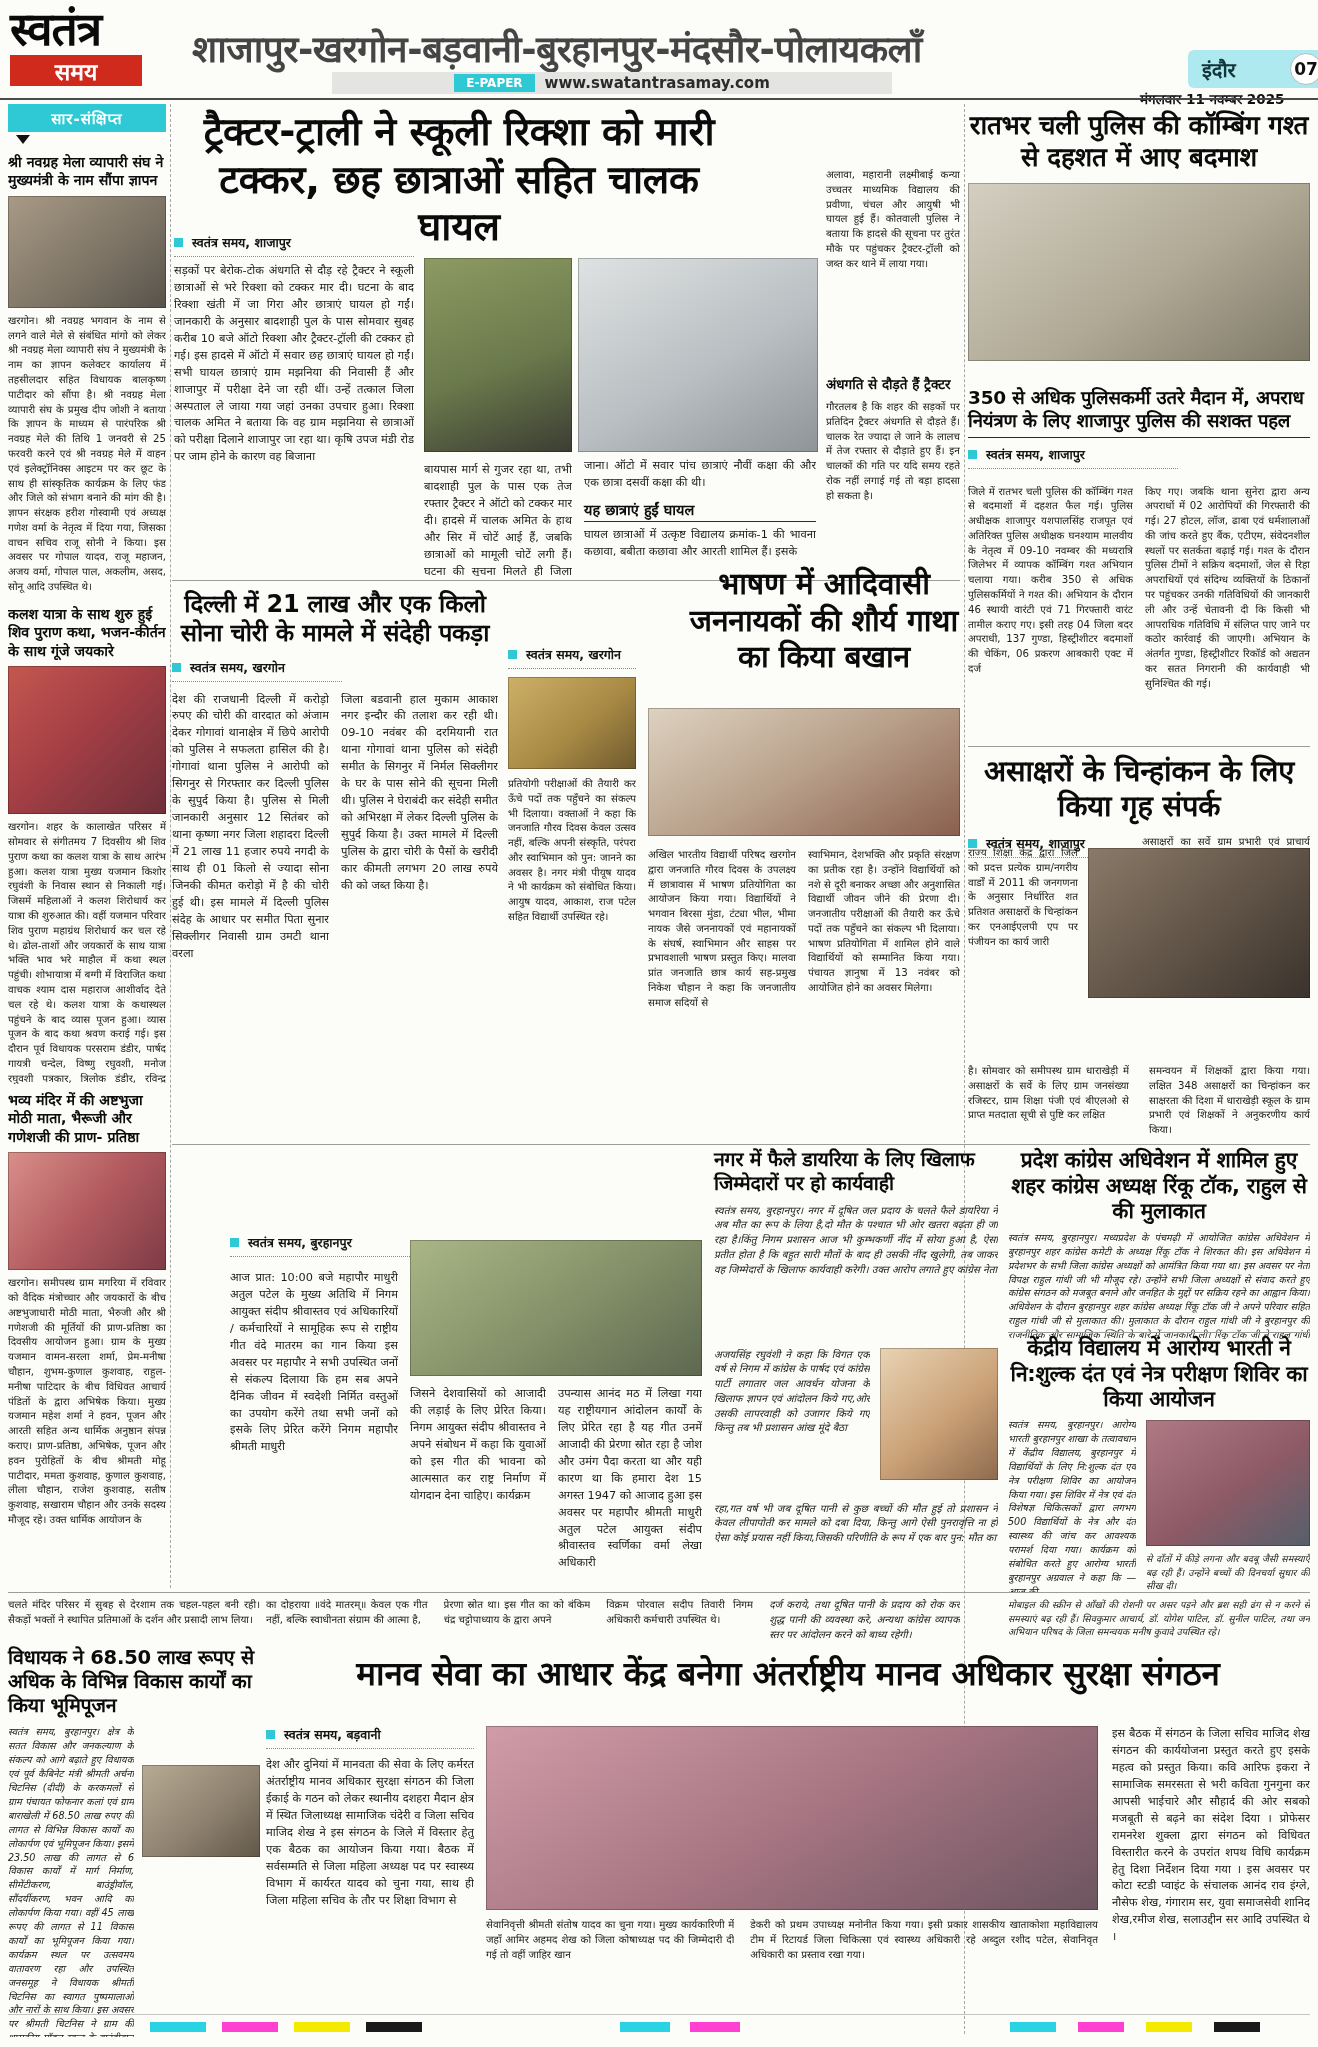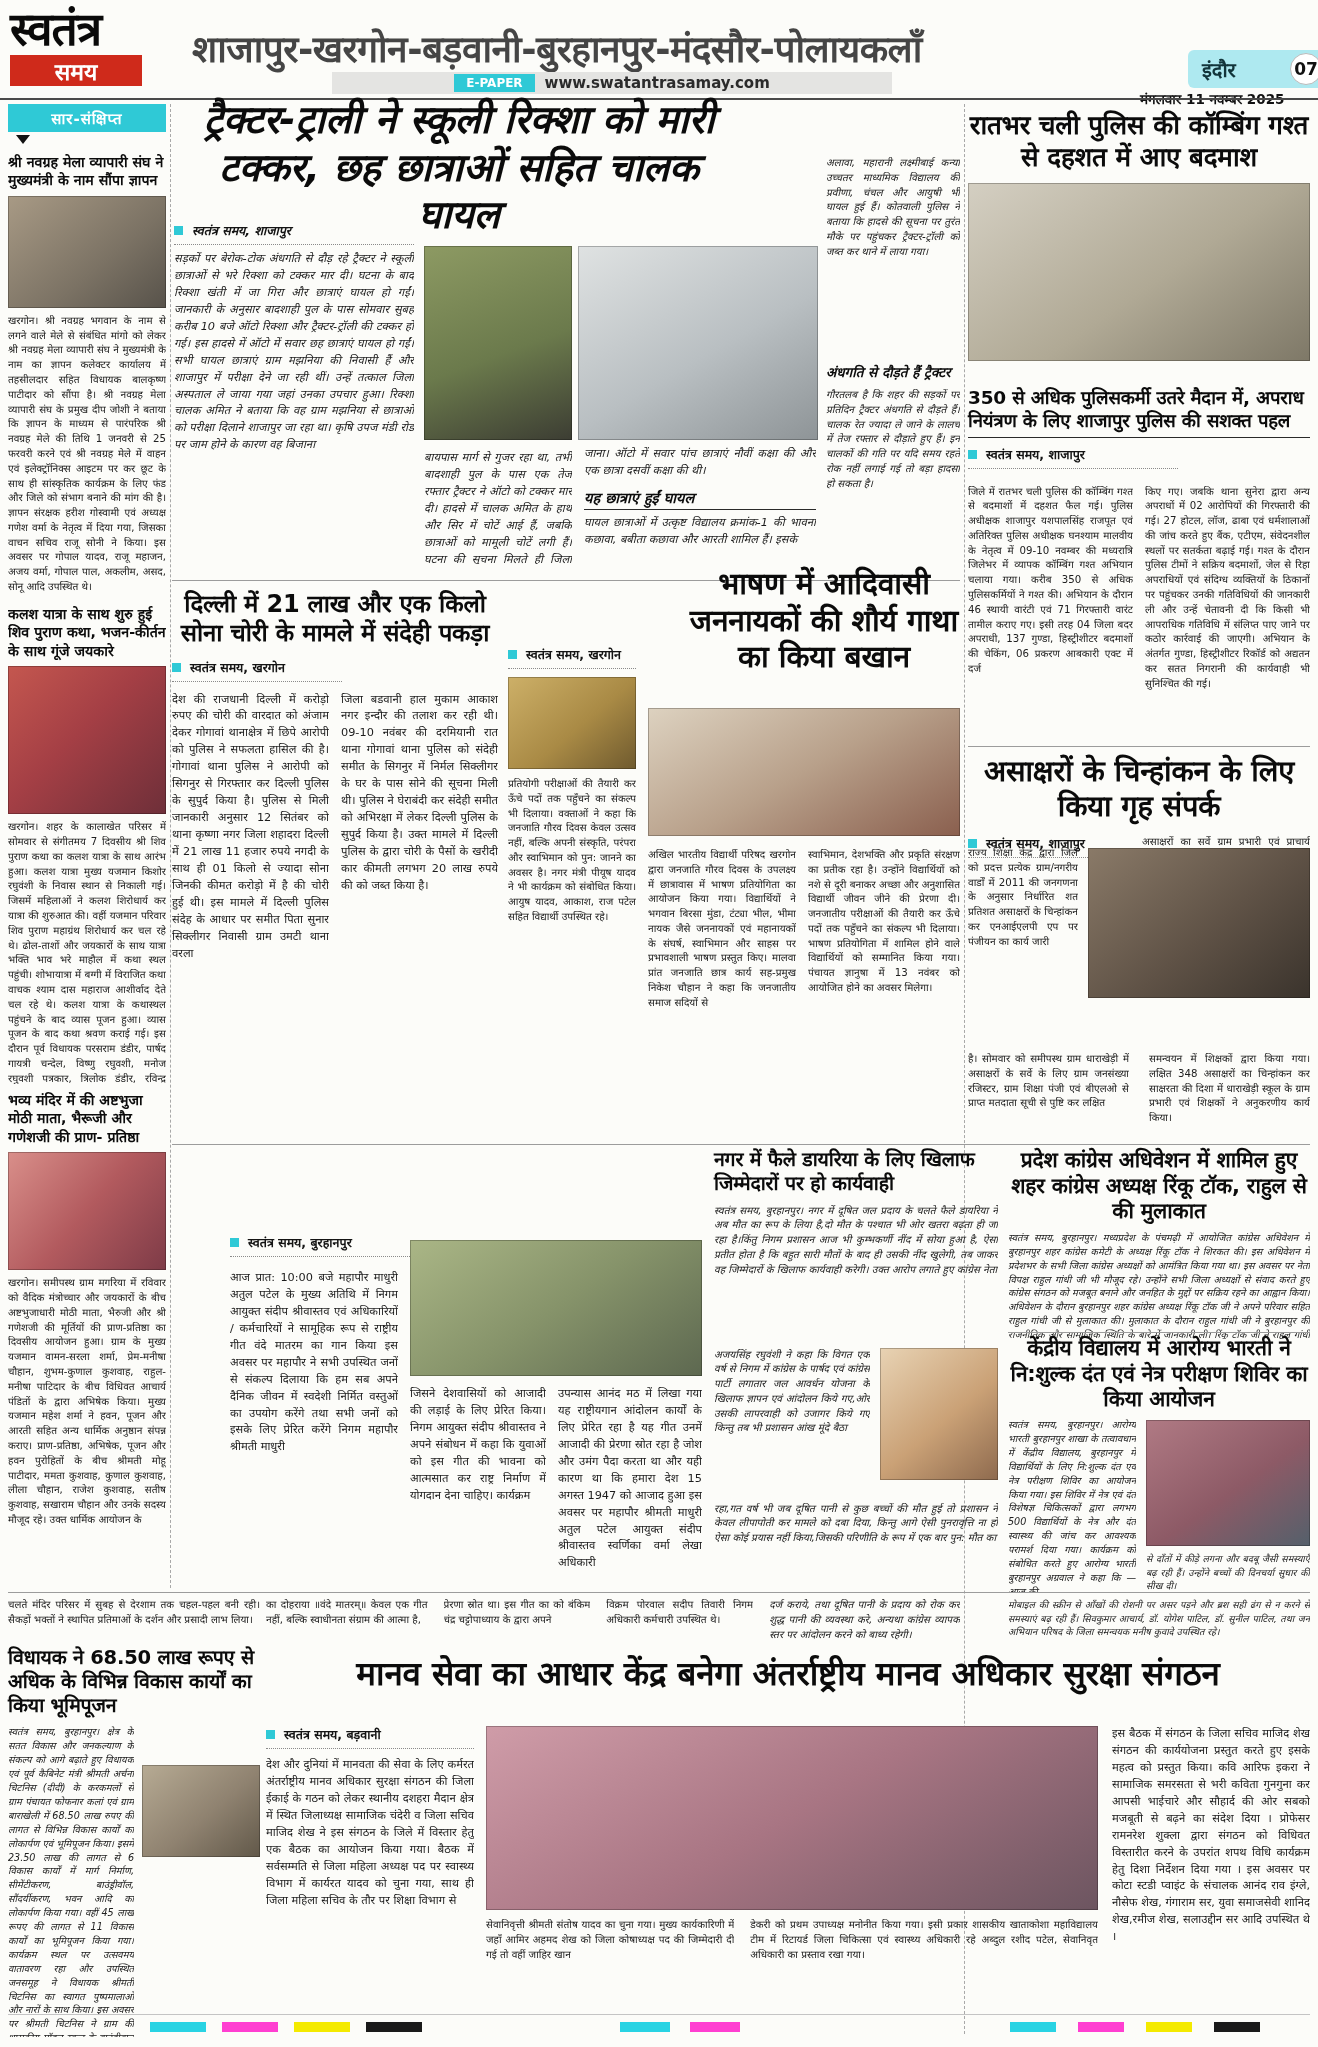--- a/index.html
+++ b/index.html
@@ -77,21 +77,21 @@
     </div>
 
     <div style="height:520px;overflow:hidden;">
       <div class="sb-title">भव्य मंदिर में की अष्टभुजा मोठी माता, भैरूजी और गणेशजी की प्राण- प्रतिष्ठा</div>
       <div class="photo" style="width:100%;height:118px;background:linear-gradient(130deg,#d98f8a,#b25a5e 50%,#7e3b47);"></div>
       <div class="bodysm" style="margin-top:6px;">खरगोन। समीपस्थ ग्राम मगरिया में रविवार को वैदिक मंत्रोच्चार और जयकारों के बीच अष्टभुजाधारी मोठी माता, भैरुजी और श्री गणेशजी की मूर्तियों की प्राण-प्रतिष्ठा का दिवसीय आयोजन हुआ। ग्राम के मुख्य यजमान वामन-सरला शर्मा, प्रेम-मनीषा चौहान, शुभम-कुणाल कुशवाह, राहुल-मनीषा पाटिदार के बीच विधिवत आचार्य पंडितों के द्वारा अभिषेक किया। मुख्य यजमान महेश शर्मा ने हवन, पूजन और आरती सहित अन्य धार्मिक अनुष्ठान संपन्न कराए। प्राण-प्रतिष्ठा, अभिषेक, पूजन और हवन पुरोहितों के बीच श्रीमती मोहू पाटीदार, ममता कुशवाह, कुणाल कुशवाह, लीला चौहान, राजेश कुशवाह, सतीष कुशवाह, सखाराम चौहान और उनके सदस्य मौजूद रहे। उक्त धार्मिक आयोजन के</div>
     </div>
   </div>
   <div class="abs vrule" style="left:170px;top:104px;height:1484px;"></div>
 
-  <div class="abs" style="left:172px;top:90px;width:790px;height:478px;font-style:italic;">
+  <div class="abs" style="left:172px;top:102px;width:790px;height:478px;">
     <div class="abs hl" style="left:0;top:6px;width:574px;font-size:39px;">ट्रैक्टर-ट्राली ने स्कूली रिक्शा को मारी टक्कर, छह छात्राओं सहित चालक घायल</div>
 
     <div class="abs" style="left:2px;top:132px;width:240px;height:344px;">
       <div class="byline" style="margin-bottom:6px;">
         <span class="sq"></span>
         <span>स्वतंत्र समय, शाजापुर</span>
       </div>
       <div class="bodytx" style="height:300px;">सड़कों पर बेरोक-टोक अंधगति से दौड़ रहे ट्रैक्टर ने स्कूली छात्राओं से भरे रिक्शा को टक्कर मार दी। घटना के बाद रिक्शा खंती में जा गिरा और छात्राएं घायल हो गईं। जानकारी के अनुसार बादशाही पुल के पास सोमवार सुबह करीब 10 बजे ऑटो रिक्शा और ट्रैक्टर-ट्रॉली की टक्कर हो गई। इस हादसे में ऑटो में सवार छह छात्राएं घायल हो गईं। सभी घायल छात्राएं ग्राम मझनिया की निवासी हैं और शाजापुर में परीक्षा देने जा रही थीं। उन्हें तत्काल जिला अस्पताल ले जाया गया जहां उनका उपचार हुआ। रिक्शा चालक अमित ने बताया कि वह ग्राम मझनिया से छात्राओं को परीक्षा दिलाने शाजापुर जा रहा था। कृषि उपज मंडी रोड पर जाम होने के कारण वह बिजाना</div>
     </div>
 
@@ -161,21 +161,21 @@
     <div class="hl" style="font-size:29px;margin-top:4px;">असाक्षरों के चिन्हांकन के लिए किया गृह संपर्क</div>
     <div style="display:flex;gap:14px;margin-top:10px;">
       <div class="byline" style="width:160px;flex:0 0 auto;align-self:flex-start;">
         <span class="sq"></span>
         <span>स्वतंत्र समय, शाजापुर</span>
       </div>
       <div class="bodysm" style="flex:1;height:34px;">असाक्षरों का सर्वे ग्राम प्रभारी एवं प्राचार्य जगदीश कुमरावत के</div>
     </div>
     <div class="abs bodysm" style="left:0;top:96px;width:110px;height:208px;">राज्य शिक्षा केंद्र द्वारा जिले को प्रदत्त प्रत्येक ग्राम/नगरीय वार्डों में 2011 की जनगणना के अनुसार निर्धारित शत प्रतिशत असाक्षरों के चिन्हांकन कर एनआईएलपी एप पर पंजीयन का कार्य जारी</div>
     <div class="abs photo" style="left:120px;top:98px;width:222px;height:150px;background:linear-gradient(140deg,#8a7a68,#5f5246 55%,#3a332c);"></div>
-    <div class="abs" style="left:0;top:302px;width:342px;height:84px;display:flex;gap:20px;">
+    <div class="abs" style="left:0;top:314px;width:342px;height:84px;display:flex;gap:20px;">
       <div class="bodysm" style="flex:1;">है। सोमवार को समीपस्थ ग्राम धाराखेड़ी में असाक्षरों के सर्वे के लिए ग्राम जनसंख्या रजिस्टर, ग्राम शिक्षा पंजी एवं बीएलओ से प्राप्त मतदाता सूची से पुष्टि कर लक्षित</div>
       <div class="bodysm" style="flex:1;">समन्वयन में शिक्षकों द्वारा किया गया। लक्षित 348 असाक्षरों का चिन्हांकन कर साक्षरता की दिशा में धाराखेड़ी स्कूल के ग्राम प्रभारी एवं शिक्षकों ने अनुकरणीय कार्य किया।</div>
     </div>
   </div>
 
   <div class="abs hrule" style="left:172px;top:1144px;width:1138px;"></div>
   <div class="abs" style="left:172px;top:1148px;width:530px;height:444px;">
     <div class="abs byline" style="left:58px;top:86px;width:180px;">
       <span class="sq"></span>
       <span>स्वतंत्र समय, बुरहानपुर</span>

